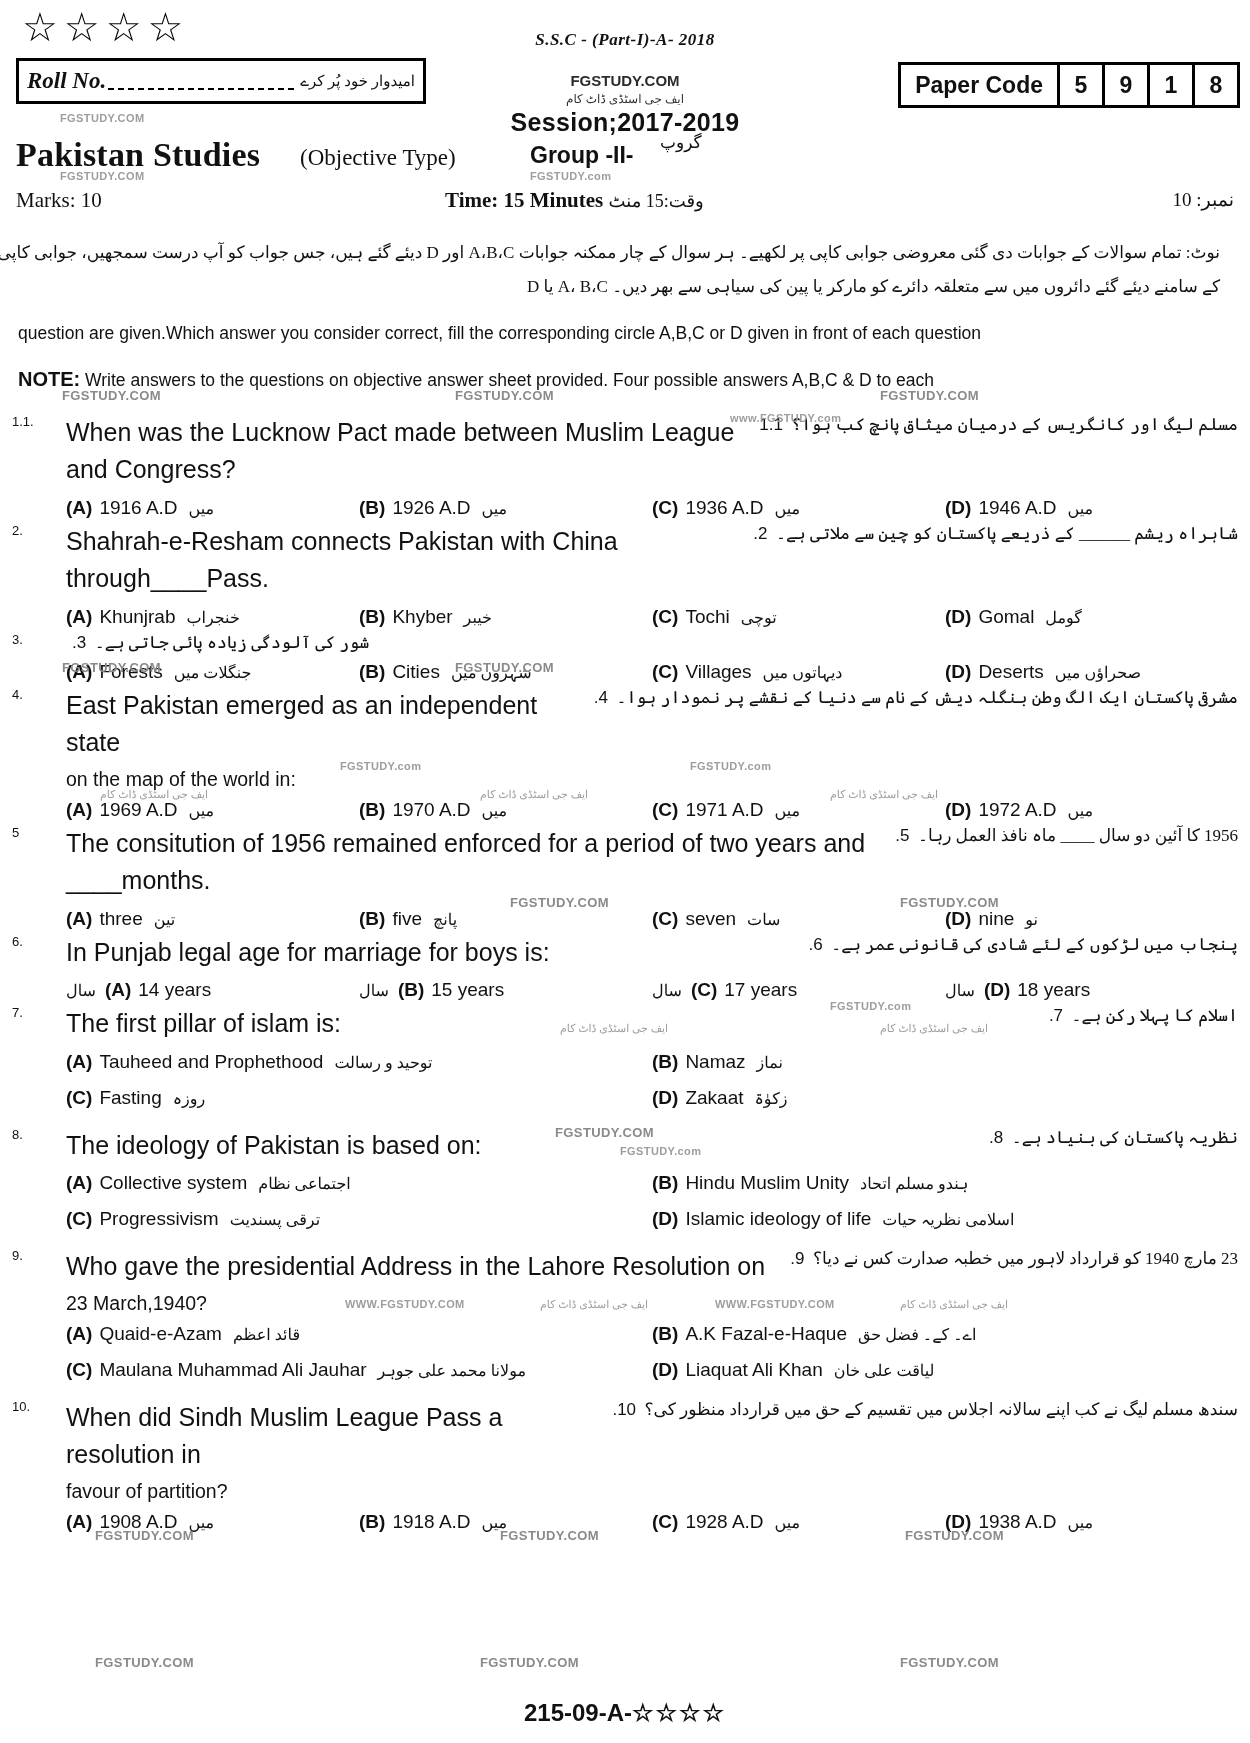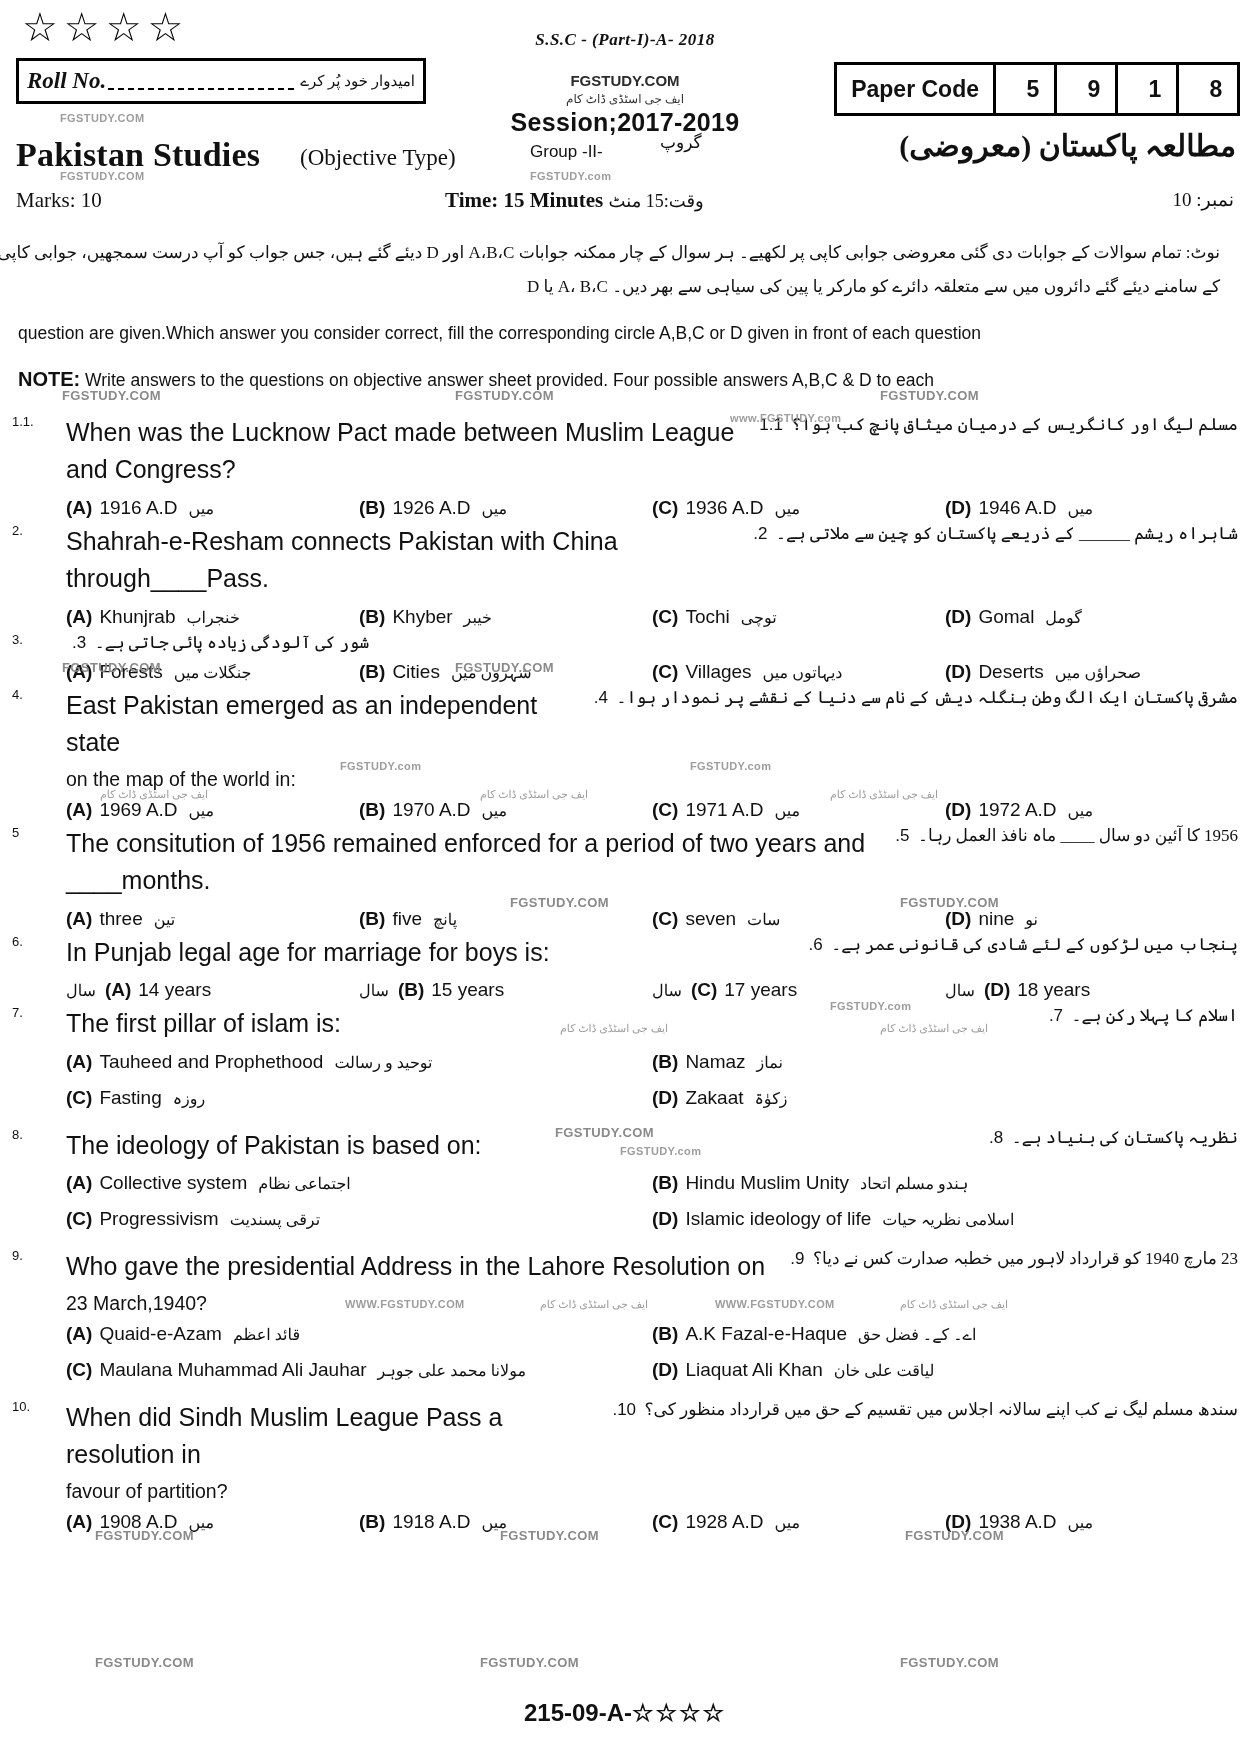--- a/index.html
+++ b/index.html
@@ -104,24 +104,23 @@
     font-size: 25px;
     letter-spacing: .3px;
   }
 
   .papercode {
     position: absolute;
     right: 10px;
     top: 62px;
     display: flex;
     border: 3px solid #000;
-    height: 54px;
+    height: 46px;
     box-sizing: border-box;
     background: #fff;
-    gap: 16px;
   }
   .papercode .pc-label {
     font-family: "Liberation Sans", sans-serif;
     font-weight: bold;
     font-size: 23px;
     padding: 0 14px;
     display: flex;
     align-items: center;
     border-right: 3px solid #000;
   }
@@ -149,22 +148,22 @@
     position: absolute;
     left: 300px;
     top: 145px;
     font-size: 23px;
   }
   .group {
     position: absolute;
     left: 530px;
     top: 142px;
     font-family: "Liberation Sans", sans-serif;
-    font-weight: normal;
-    font-size: 17px;
+    font-weight: bold;
+    font-size: 23px;
   }
   .group-urdu {
     position: absolute;
     left: 660px;
     top: 132px;
     font-size: 17px;
     direction: rtl;
   }
   .title-ur {
     position: absolute;
@@ -329,21 +328,20 @@
       <div class="pc-cell">5</div>
       <div class="pc-cell">9</div>
       <div class="pc-cell">1</div>
       <div class="pc-cell">8</div>
     </div>
 
     <div class="title-en">Pakistan Studies</div>
     <div class="title-obj">(Objective Type)</div>
     <div class="group">Group -II-</div>
     <div class="group-urdu">گروپ</div>
-    <div class="title-ur">مطالعہ پاکستان (معروضی)</div>
 
     <div class="marks">Marks: 10</div>
     <div class="time">
       <span>Time: 15 Minutes</span>
       <span class="t-ur">وقت:15 منٹ</span>
     </div>
     <div class="numbr">نمبر: 10</div>
 
     <div class="wm tiny" style="left:60px; top:112px;">FGSTUDY.COM</div>
     <div class="wm tiny" style="left:60px; top:170px;">FGSTUDY.COM</div>

